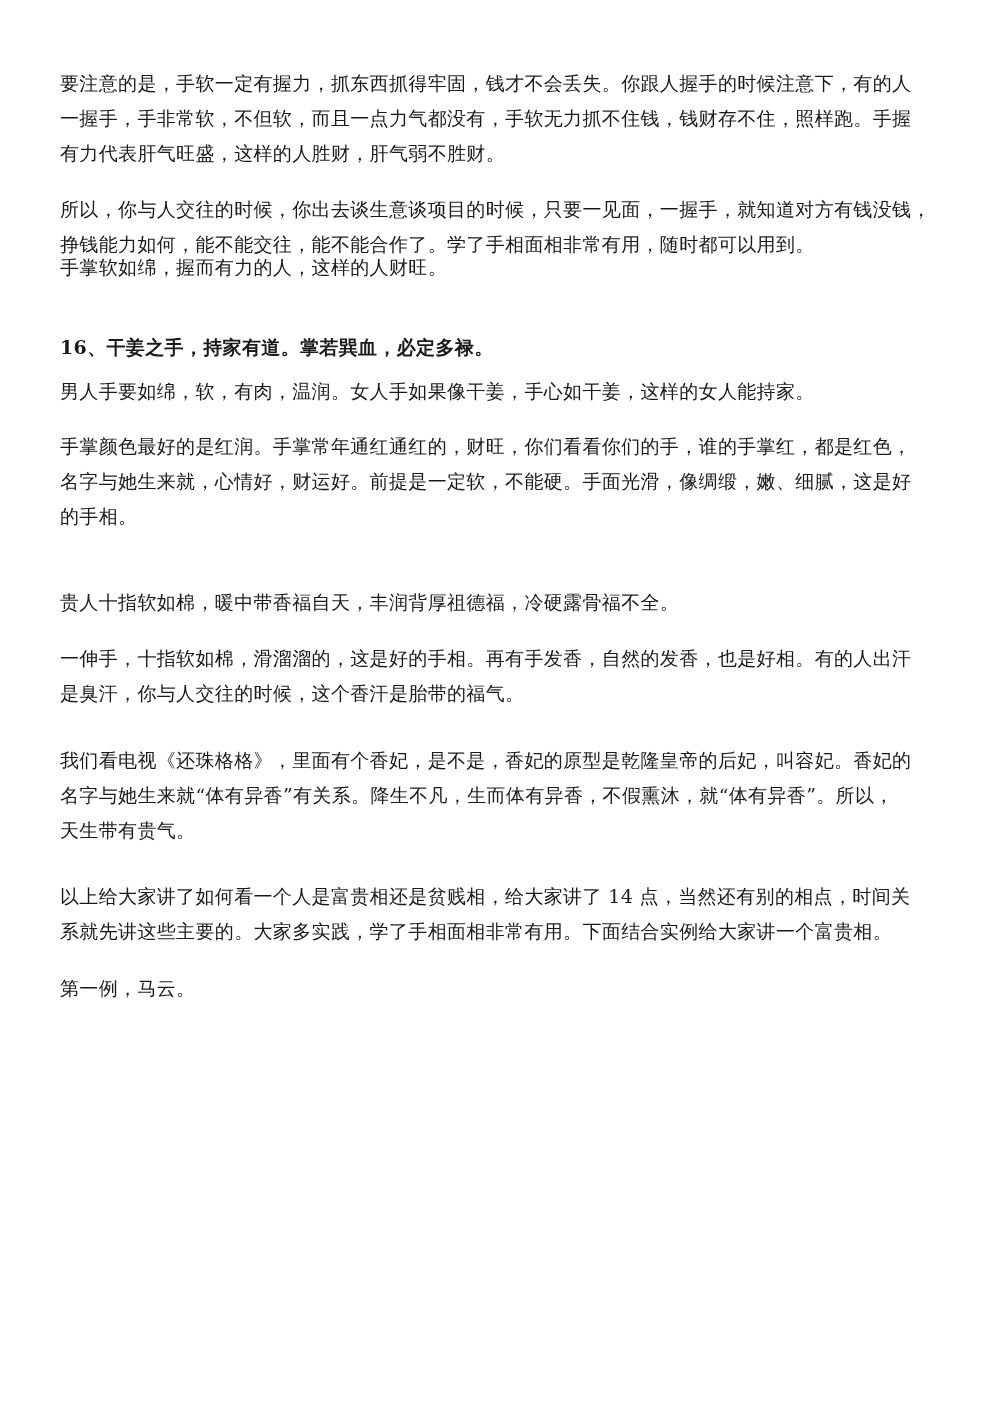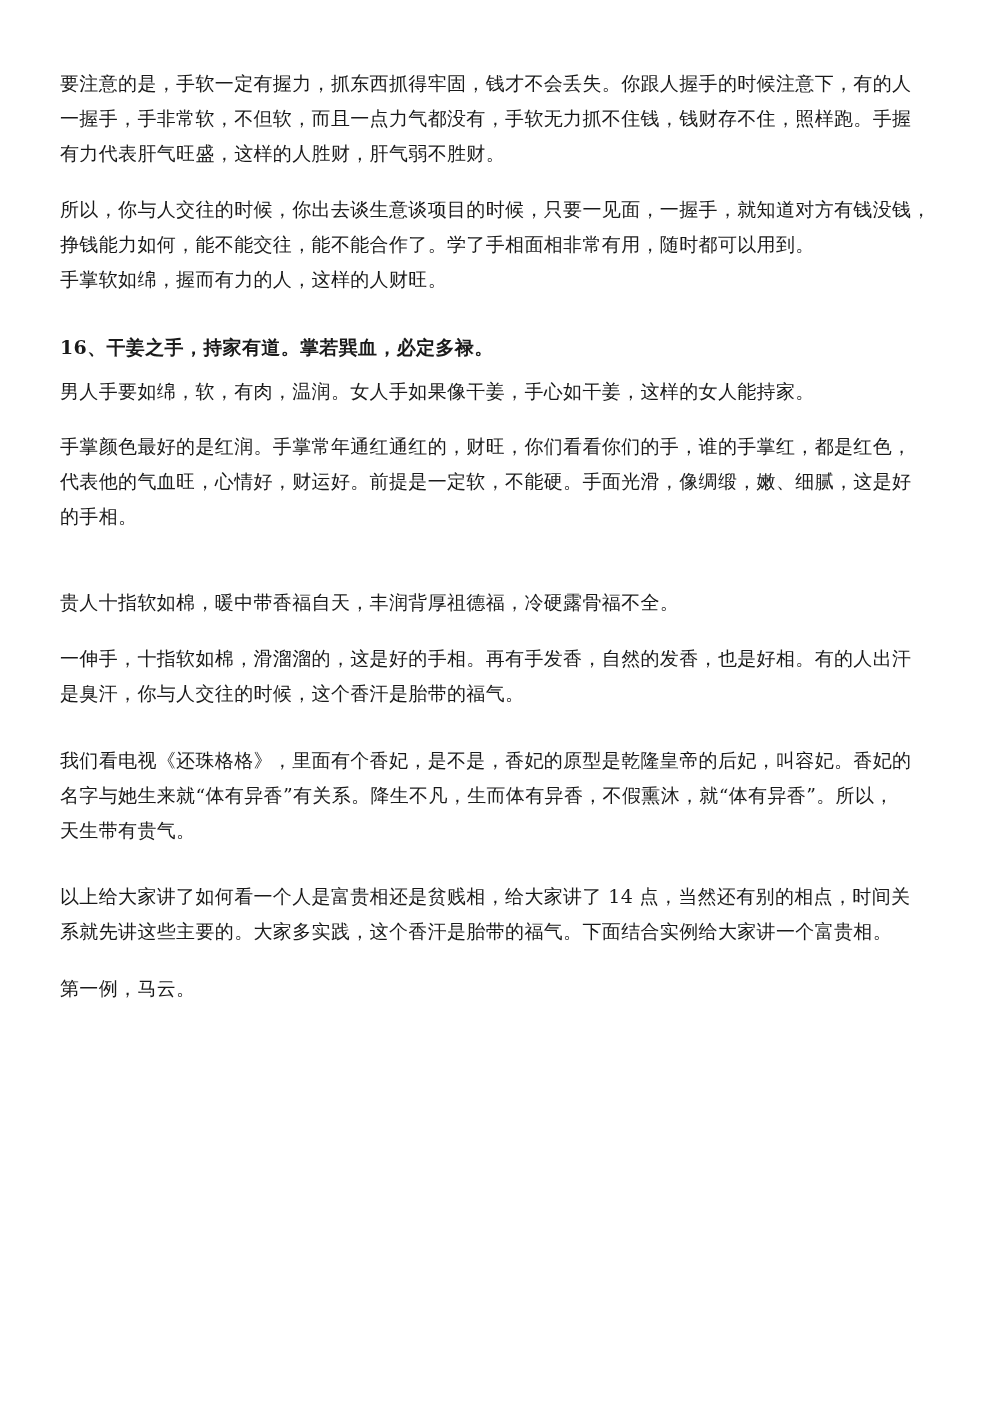--- a/index.html
+++ b/index.html
@@ -38,37 +38,37 @@
 <body>
 
 <div class="page">
 
   <div class="line" style="top:71px">要注意的是，手软一定有握力，抓东西抓得牢固，钱才不会丢失。你跟人握手的时候注意下，有的人</div>
   <div class="line" style="top:106px">一握手，手非常软，不但软，而且一点力气都没有，手软无力抓不住钱，钱财存不住，照样跑。手握</div>
   <div class="line" style="top:141px">有力代表肝气旺盛，这样的人胜财，肝气弱不胜财。</div>
 
   <div class="line" style="top:197px">所以，你与人交往的时候，你出去谈生意谈项目的时候，只要一见面，一握手，就知道对方有钱没钱，</div>
   <div class="line" style="top:232px">挣钱能力如何，能不能交往，能不能合作了。学了手相面相非常有用，随时都可以用到。</div>
-  <div class="line" style="top:267px">手掌软如绵，握而有力的人，这样的人财旺。</div>
+  <div class="line" style="top:255px">手掌软如绵，握而有力的人，这样的人财旺。</div>
 
   <div class="line heading" style="top:323px">16、干姜之手，持家有道。掌若巽血，必定多禄。</div>
 
   <div class="line" style="top:379px">男人手要如绵，软，有肉，温润。女人手如果像干姜，手心如干姜，这样的女人能持家。</div>
 
   <div class="line" style="top:434px">手掌颜色最好的是红润。手掌常年通红通红的，财旺，你们看看你们的手，谁的手掌红，都是红色，</div>
-  <div class="line" style="top:469px">代表他的气血旺，心情好，财运好。前提是一定软，不能硬。手面光滑，像绸缎，嫩、细腻，这是好</div>
+  <div class="line" style="top:469px">名字与她生来就，心情好，财运好。前提是一定软，不能硬。手面光滑，像绸缎，嫩、细腻，这是好</div>
   <div class="line" style="top:504px">的手相。</div>
 
   <div class="line" style="top:590px">贵人十指软如棉，暖中带香福自天，丰润背厚祖德福，冷硬露骨福不全。</div>
 
   <div class="line" style="top:646px">一伸手，十指软如棉，滑溜溜的，这是好的手相。再有手发香，自然的发香，也是好相。有的人出汗</div>
   <div class="line" style="top:681px">是臭汗，你与人交往的时候，这个香汗是胎带的福气。</div>
 
   <div class="line" style="top:748px">我们看电视《还珠格格》，里面有个香妃，是不是，香妃的原型是乾隆皇帝的后妃，叫容妃。香妃的</div>
   <div class="line" style="top:783px">名字与她生来就“体有异香”有关系。降生不凡，生而体有异香，不假熏沐，就“体有异香”。所以，</div>
   <div class="line" style="top:818px">天生带有贵气。</div>
 
   <div class="line" style="top:884px">以上给大家讲了如何看一个人是富贵相还是贫贱相，给大家讲了 14 点，当然还有别的相点，时间关</div>
-  <div class="line" style="top:919px">系就先讲这些主要的。大家多实践，这个香汗是胎带的福气。下面结合实例给大家讲一个富贵相。</div>
+  <div class="line" style="top:919px">系就先讲这些主要的。大家多实践，学了手相面相非常有用。下面结合实例给大家讲一个富贵相。</div>
 
   <div class="line" style="top:976px">第一例，马云。</div>
 
 </div>
 
 </body></html>

